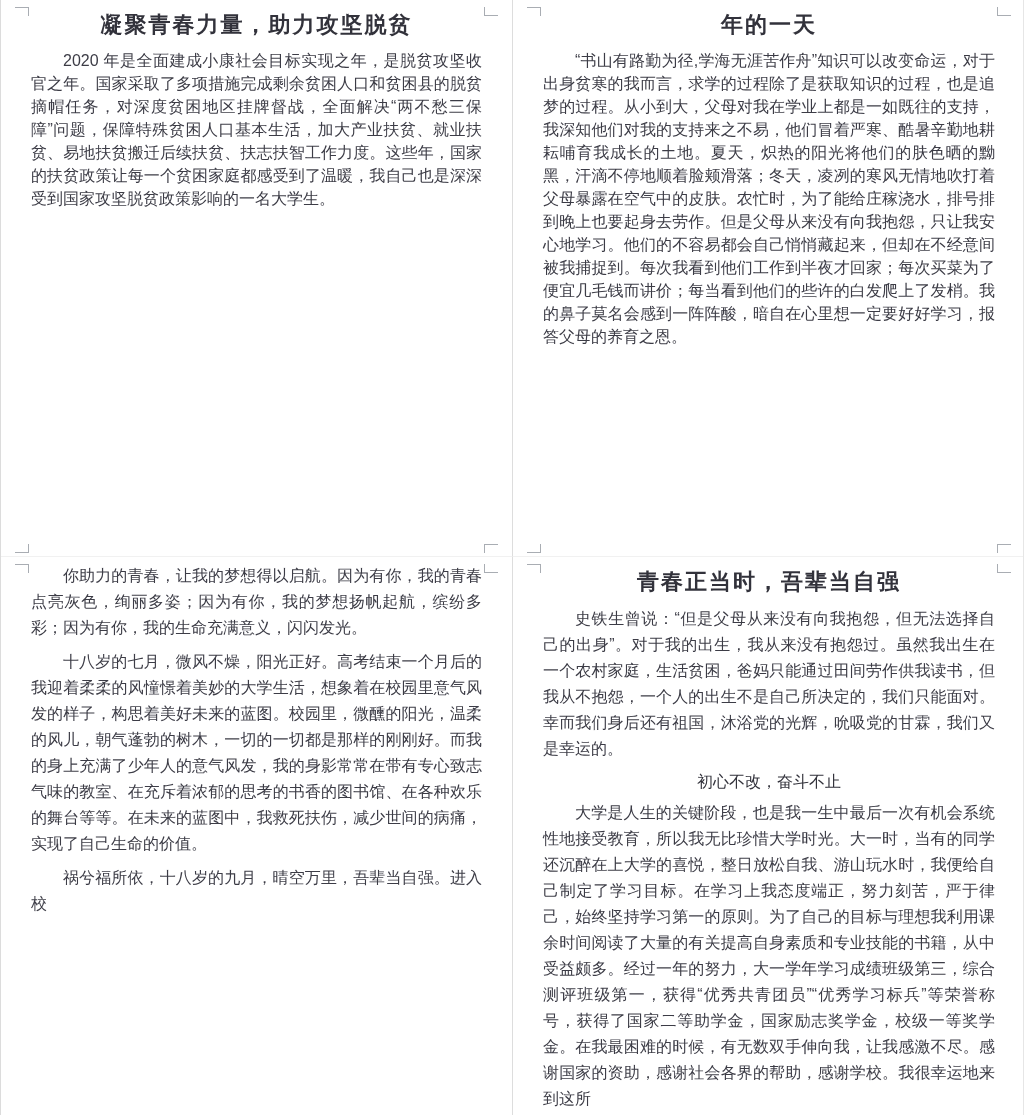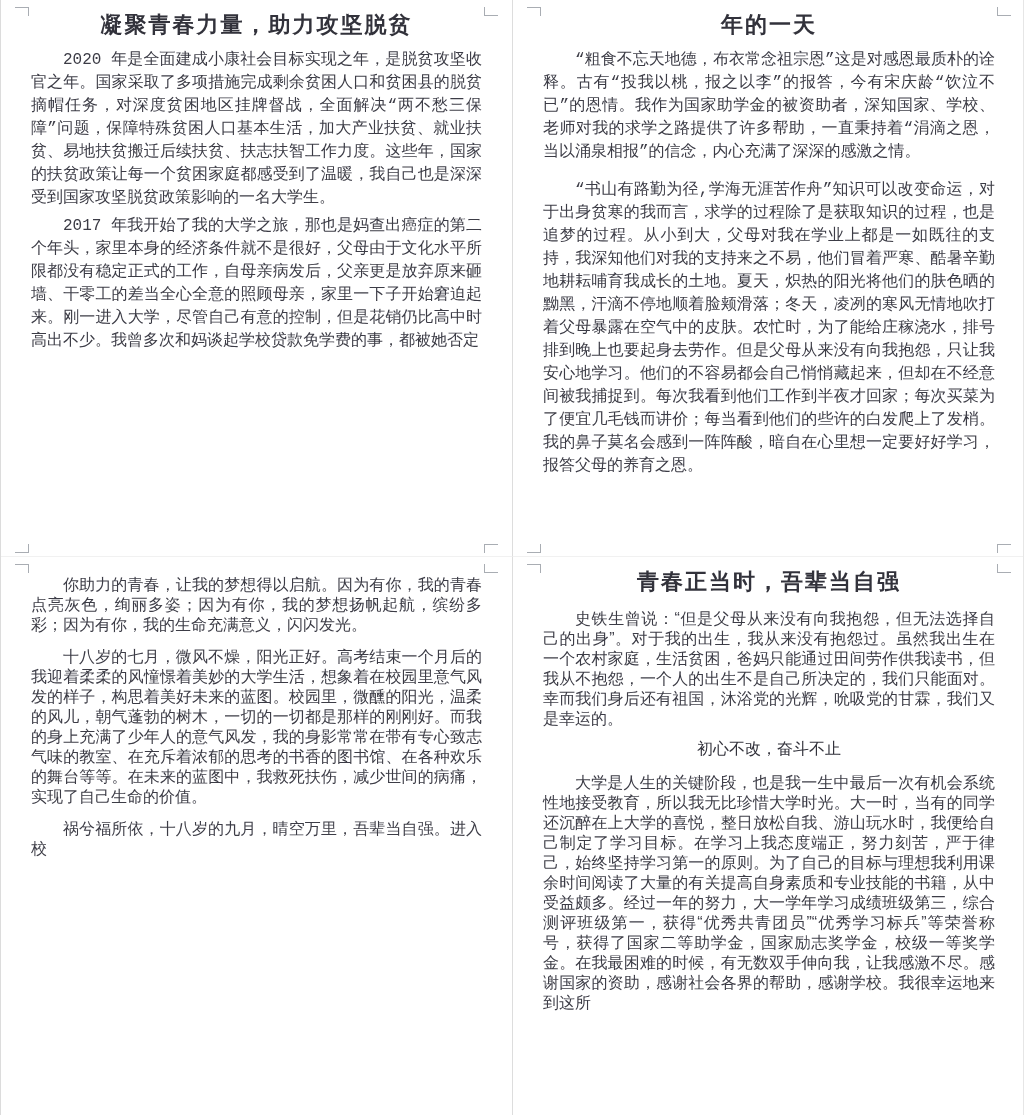--- a/index.html
+++ b/index.html
@@ -34,22 +34,22 @@
     letter-spacing:2px;
     margin:4px 0 9px 0;
   }
   .para{
     font-size:16px;
     text-align:justify;
     text-indent:2em;
     color:#3c3c46;
     margin:0 0 5px 0;
   }
-  .row-top .para{line-height:23px;font-family:Liberation Mono, monospace;}
-  .row-bottom .para{line-height:20px;margin-bottom:8px;margin-top:12px;}
+  .row-top .para{line-height:23px;}
+  .row-bottom .para{line-height:26px;margin-bottom:8px;}
   .page-tr .para{margin-bottom:15px;}
   .sub-title{
     font-size:16px;
     line-height:24px;
     font-weight:normal;
     text-align:center;
     color:#32323b;
     margin:2px 0 6px 0;
   }
   
@@ -64,30 +64,28 @@
 
 <div class="sheet">
 
   <section class="page row-top col-left">
     <div class="mark tl"></div>
     <div class="mark tr"></div>
     <div class="mark bl"></div>
     <div class="mark br"></div>
     <h1 class="essay-title">凝聚青春力量，助力攻坚脱贫</h1>
     <p class="para">2020 年是全面建成小康社会目标实现之年，是脱贫攻坚收官之年。国家采取了多项措施完成剩余贫困人口和贫困县的脱贫摘帽任务，对深度贫困地区挂牌督战，全面解决“两不愁三保障”问题，保障特殊贫困人口基本生活，加大产业扶贫、就业扶贫、易地扶贫搬迁后续扶贫、扶志扶智工作力度。这些年，国家的扶贫政策让每一个贫困家庭都感受到了温暖，我自己也是深深受到国家攻坚脱贫政策影响的一名大学生。</p>
-    <p class="para">2017 年我开始了我的大学之旅，那也是妈查出癌症的第二个年头，家里本身的经济条件就不是很好，父母由于文化水平所限都没有稳定正式的工作，自母亲病发后，父亲更是放弃原来砸墙、干零工的差当全心全意的照顾母亲，家里一下子开始窘迫起来。刚一进入大学，尽管自己有意的控制，但是花销仍比高中时高出不少。我曾多次和妈谈起学校贷款免学费的事，都被她否定</p>
   </section>
 
   <section class="page row-top page-tr">
     <div class="mark tl"></div>
     <div class="mark tr"></div>
     <div class="mark bl"></div>
     <div class="mark br"></div>
     <h1 class="essay-title">年的一天</h1>
-    <p class="para">“粗食不忘天地德，布衣常念祖宗恩”这是对感恩最质朴的诠释。古有“投我以桃，报之以李”的报答，今有宋庆龄“饮泣不已”的恩情。我作为国家助学金的被资助者，深知国家、学校、老师对我的求学之路提供了许多帮助，一直秉持着“涓滴之恩，当以涌泉相报”的信念，内心充满了深深的感激之情。</p>
     <p class="para">“书山有路勤为径,学海无涯苦作舟”知识可以改变命运，对于出身贫寒的我而言，求学的过程除了是获取知识的过程，也是追梦的过程。从小到大，父母对我在学业上都是一如既往的支持，我深知他们对我的支持来之不易，他们冒着严寒、酷暑辛勤地耕耘哺育我成长的土地。夏天，炽热的阳光将他们的肤色晒的黝黑，汗滴不停地顺着脸颊滑落；冬天，凌冽的寒风无情地吹打着父母暴露在空气中的皮肤。农忙时，为了能给庄稼浇水，排号排到晚上也要起身去劳作。但是父母从来没有向我抱怨，只让我安心地学习。他们的不容易都会自己悄悄藏起来，但却在不经意间被我捕捉到。每次我看到他们工作到半夜才回家；每次买菜为了便宜几毛钱而讲价；每当看到他们的些许的白发爬上了发梢。我的鼻子莫名会感到一阵阵酸，暗自在心里想一定要好好学习，报答父母的养育之恩。</p>
   </section>
 
   <section class="page row-bottom col-left">
     <div class="mark tl"></div>
     <div class="mark tr"></div>
     <p class="para">你助力的青春，让我的梦想得以启航。因为有你，我的青春点亮灰色，绚丽多姿；因为有你，我的梦想扬帆起航，缤纷多彩；因为有你，我的生命充满意义，闪闪发光。</p>
     <p class="para">十八岁的七月，微风不燥，阳光正好。高考结束一个月后的我迎着柔柔的风憧憬着美妙的大学生活，想象着在校园里意气风发的样子，构思着美好未来的蓝图。校园里，微醺的阳光，温柔的风儿，朝气蓬勃的树木，一切的一切都是那样的刚刚好。而我的身上充满了少年人的意气风发，我的身影常常在带有专心致志气味的教室、在充斥着浓郁的思考的书香的图书馆、在各种欢乐的舞台等等。在未来的蓝图中，我救死扶伤，减少世间的病痛，实现了自己生命的价值。</p>
     <p class="para">祸兮福所依，十八岁的九月，晴空万里，吾辈当自强。进入校</p>
   </section>

